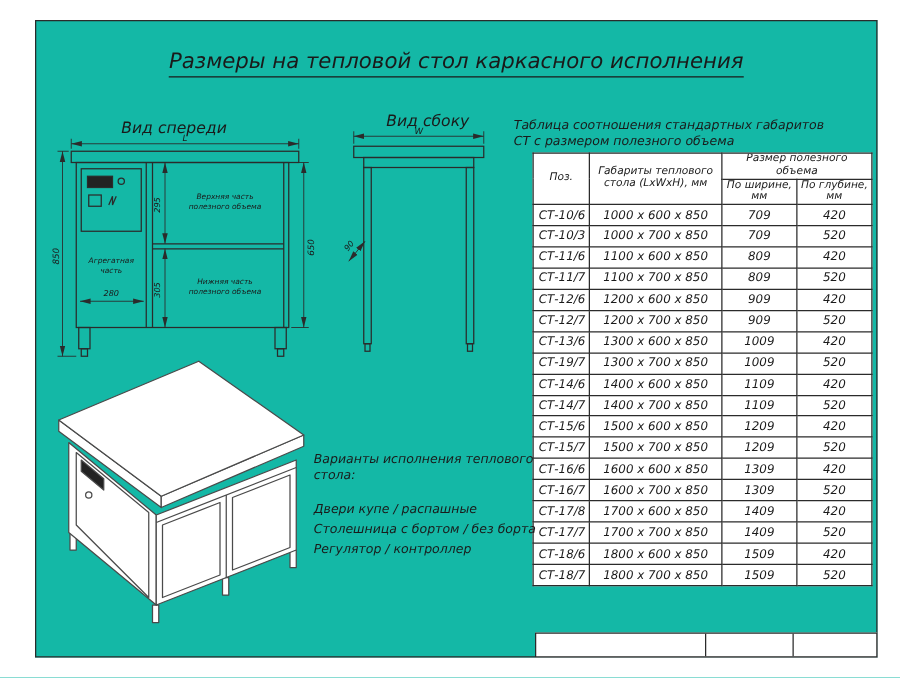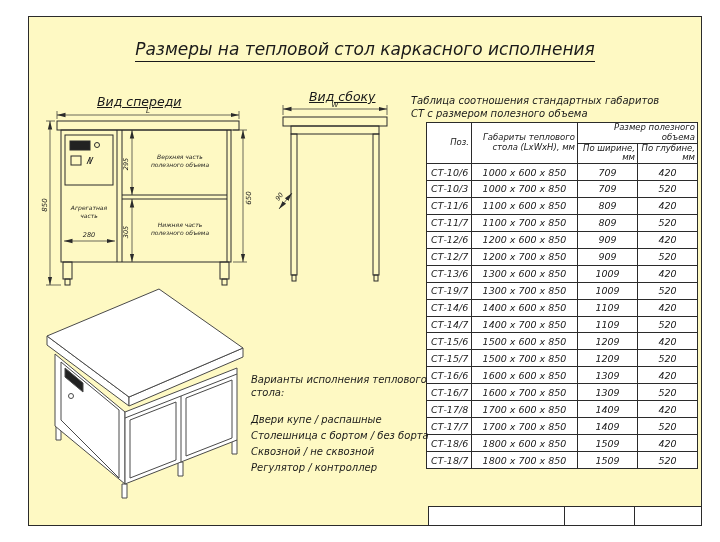--- a/index.html
+++ b/index.html
@@ -1,41 +1,41 @@
 <!DOCTYPE html>
 <html><head>
 <meta charset="utf-8">
 <style>
   html, body { margin:0; padding:0; }
   body { width:720px; height:542px; background:#ffffff; position:relative; overflow:hidden;
          font-family:"DejaVu Sans", sans-serif; color:#1a1a1a; }
   .sheet { position:absolute; left:28px; top:16px; width:672px; height:508px;
-           border:1.5px solid #2b2b2b; background:#fef9c3; }
+           border:1.5px solid #2b2b2b; background:#14b8a6; }
   .title { position:absolute; top:22px; left:0; width:100%; text-align:center;
            font:italic 17px/1.2 "DejaVu Sans", sans-serif; }
   .title .u { display:inline-block; border-bottom:1.2px solid #1a1a1a; padding-bottom:2px; }
   .view-label { position:absolute; font:italic 12.5px "DejaVu Sans", sans-serif;
-                text-decoration:underline; white-space:nowrap; }
+                white-space:nowrap; }
   #front-label { left:68px; top:77px; }
   #side-label  { left:280px; top:72px; }
   svg { position:absolute; overflow:visible; }
   #front-svg { left:8px;   top:92px;  }
   #side-svg  { left:248px; top:86px;  }
   #iso-svg   { left:4px;   top:267px; }
   svg text { font-family:"DejaVu Sans", sans-serif; font-style:italic; fill:#1a1a1a; }
   .caption { position:absolute; left:382px; top:78px; width:274px;
              font:italic 10px/12.5px "DejaVu Sans", sans-serif; }
   .spec-table { position:absolute; left:397px; top:105px; width:271px; height:347px;
                 border-collapse:collapse; table-layout:fixed; background:#fff; }
   .spec-table th, .spec-table td { border:1px solid #2b2b2b; font-style:italic;
                 padding:0 2px; text-align:center; overflow:hidden; }
-  .spec-table th { font-size:8.5px; line-height:1.15; font-weight:normal;text-align:right; }
+  .spec-table th { font-size:8.5px; line-height:1.15; font-weight:normal; }
   .spec-table td { font-size:9.5px; }
   .spec-table td:first-child { text-align:left; padding-left:4px; white-space:nowrap; }
-  .variants { position:absolute; left:222px; top:356px; width:192px;
+  .variants { position:absolute; left:222px; top:344px; width:192px;
               font:italic 10px/13px "DejaVu Sans", sans-serif; }
   .variants .vt { margin-bottom:14px; }
   .variant-item { margin-bottom:3px; }
   .title-block { position:absolute; right:-1px; bottom:-1px; width:272px; height:18px;
                  border:1px solid #2b2b2b; background:#fff; }
   .title-block .d { position:absolute; top:0; height:100%; border-left:1px solid #2b2b2b; }
 </style>
 </head>
 <body>
 
@@ -296,21 +296,20 @@
           <td>520</td>
         </tr>
       </tbody>
   </table>
 
   <div class="variants">
     <div class="vt">Варианты исполнения теплового стола:</div>
     <div>
         <div class="variant-item">Двери купе / распашные</div>
         <div class="variant-item">Столешница с бортом / без борта</div>
-        <div class="variant-item">Сквозной / не сквозной</div>
         <div class="variant-item">Регулятор / контроллер</div>
       </div>
   </div>
 
   <div class="title-block">
     <div class="d" style="left:135px"></div>
     <div class="d" style="left:205px"></div>
   </div>
 
 </div>

